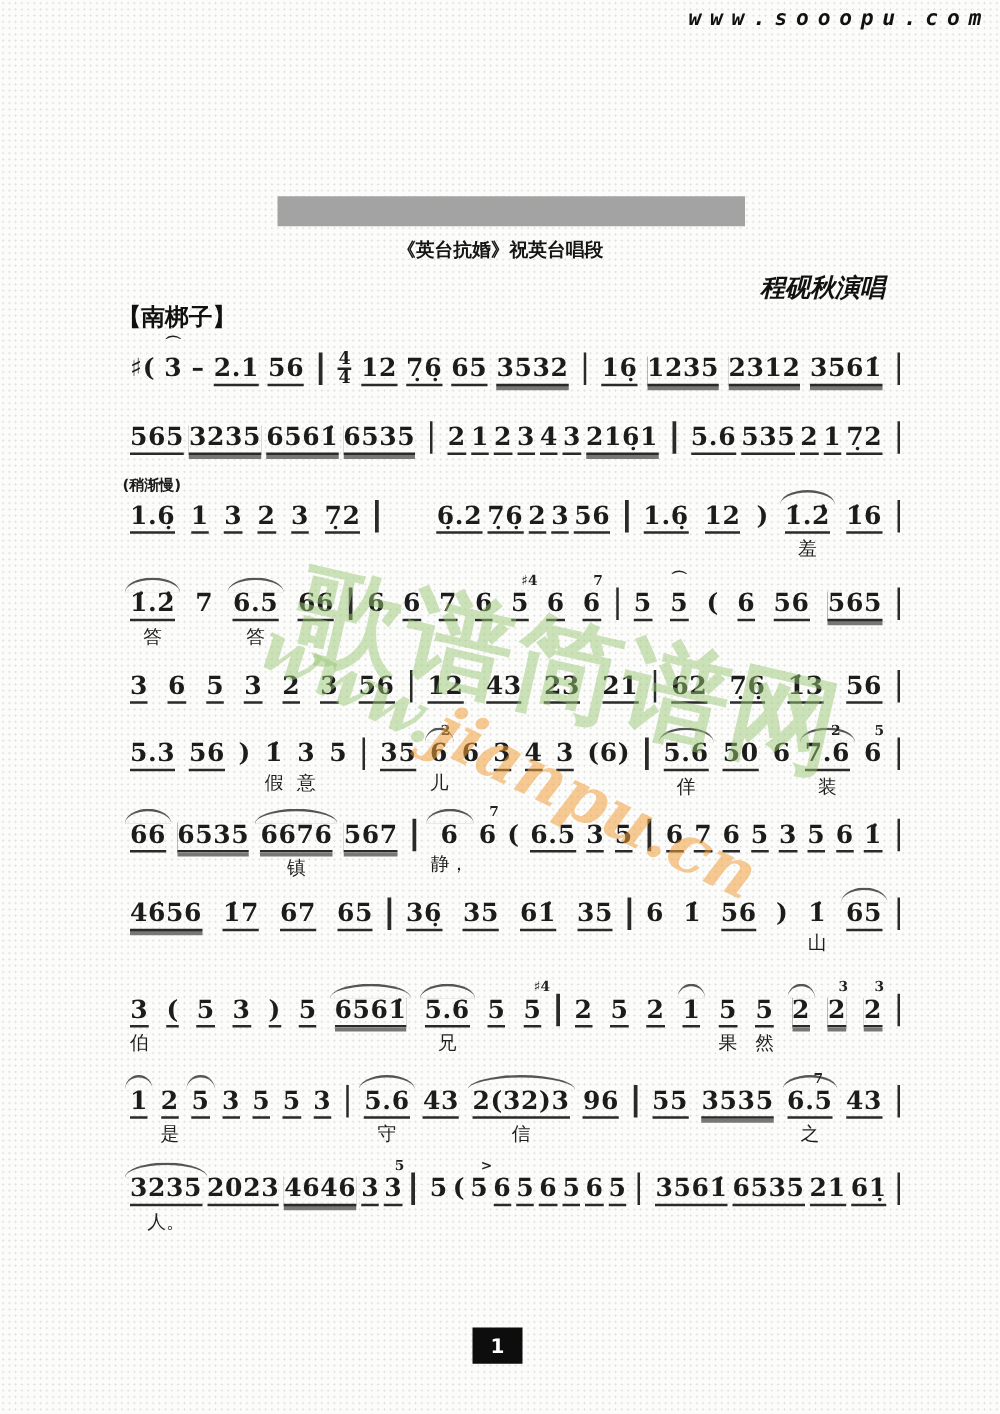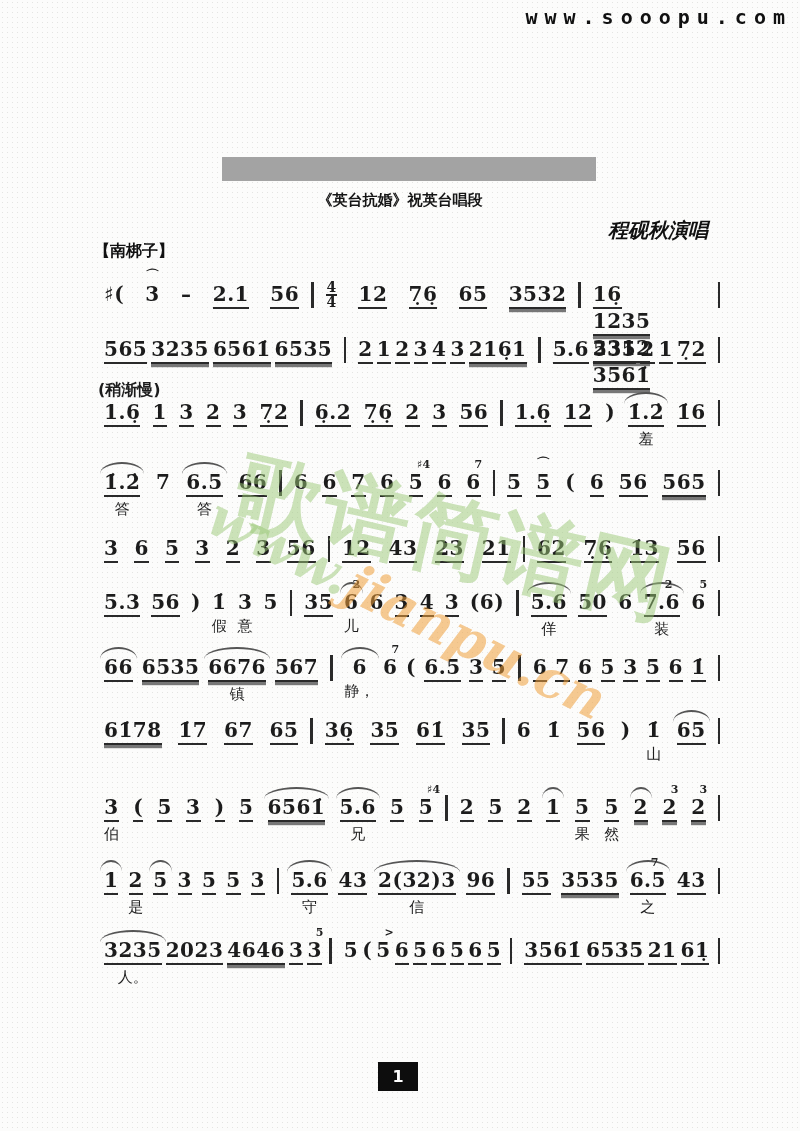--- a/index.html
+++ b/index.html
@@ -9,46 +9,46 @@
     background-color:#fcfcfb;
     background-image:radial-gradient(circle,#e4e4e2 0.8px,transparent 1px);
     background-size:5px 5px;
     overflow:hidden;
     font-family:"DejaVu Sans",sans-serif;
     color:#1c1c1c;
   }
   .site{
     position:absolute;top:5px;right:8px;
     font-family:"DejaVu Sans Mono",monospace;
-    font-weight:bold;font-size:20px;letter-spacing:7px;color:#111;
+    font-weight:bold;font-size:17px;letter-spacing:7px;color:#111;font-style:italic;
   }
   .title-band{
     position:absolute;top:157px;left:222px;width:374px;height:24px;
     background:#a3a3a3;
   }
   .title{
     position:absolute;top:141px;left:0;right:0;text-align:center;
     font-family:"DejaVu Serif",serif;
     font-size:30px;font-weight:bold;letter-spacing:3px;color:#0e0e0e;
   }
   .subtitle{
     position:absolute;top:191px;left:0;right:0;text-align:center;
     font-size:15px;font-weight:bold;color:#151515;
   }
   .performer{
     position:absolute;top:217px;right:92px;
     font-size:20px;font-weight:bold;color:#111;font-style:italic;
   }
   .tune{
     position:absolute;top:241px;left:94px;
-    font-size:16px;font-weight:bold;color:#111;
+    font-size:19px;font-weight:bold;color:#111;
   }
   
   .line{position:absolute;left:92px;width:628px;z-index:1;}
-  .line-label{font-size:16px;font-weight:bold;margin:0 0 3px 6px;height:17px;}
+  .line-label{font-size:12px;font-weight:bold;margin:0 0 3px 6px;height:17px;}
   .mrow{display:flex;align-items:flex-start;}
   .measure{display:flex;justify-content:space-between;align-items:flex-start;padding:0 10px;min-width:0;}
   .bar{width:2.4px;height:26px;background:#2a2a2a;flex:none;margin-top:0;}
   .tok{position:relative;display:flex;flex-direction:column;align-items:center;margin:0 2px;}
   .n{
     font-family:"DejaVu Serif",serif;font-weight:bold;font-size:20px;line-height:24px;
     color:#1c1c1c;white-space:nowrap;letter-spacing:0.5px;
   }
   .u1 > .n{border-bottom:2.2px solid #2a2a2a;padding-bottom:1px;}
   .u2 > .n{border-bottom:2.2px solid #2a2a2a;padding-bottom:1px;box-shadow:0 3.2px 0 0 #777;}
@@ -128,21 +128,21 @@
             <span class="n">7̣6̣</span>
           </span>
           <span class="tok u1">
             <span class="n">65</span>
           </span>
           <span class="tok u2">
             <span class="n">3532</span>
           </span>
         </div>
         <div class="bar"></div>
-        <div class="measure" style="flex-grow: 4; flex-direction: column;">
+        <div class="measure" style="flex-grow: 4;">
           <span class="tok u1">
             <span class="n">16̣</span>
           </span>
           <span class="tok u2">
             <span class="n">1235</span>
           </span>
           <span class="tok u2">
             <span class="n">2312</span>
           </span>
           <span class="tok u2">
@@ -230,21 +230,21 @@
             <span class="n">2</span>
           </span>
           <span class="tok u1">
             <span class="n">3</span>
           </span>
           <span class="tok u1">
             <span class="n">7̣2</span>
           </span>
         </div>
         <div class="bar"></div>
-        <div class="measure" style="flex-grow: 5;">
+        <div class="measure" style="flex-grow: 5; justify-content: flex-end;">
           <span class="tok u1">
             <span class="n">6̣.2</span>
           </span>
           <span class="tok u1">
             <span class="n">7̣6̣</span>
           </span>
           <span class="tok u1">
             <span class="n">2</span>
           </span>
           <span class="tok u1">
@@ -545,21 +545,21 @@
             <span class="n">1̇</span>
           </span>
         </div>
         <div class="bar"></div>
       </div>
     </div>
     <div class="line" style="top: 718px;">
       <div class="mrow">
         <div class="measure" style="flex-grow: 4;">
           <span class="tok u2">
-            <span class="n">61̇78</span>
+            <span class="n">46̇56</span>
           </span>
           <span class="tok u1">
             <span class="n">1̇7</span>
           </span>
           <span class="tok u1">
             <span class="n">67</span>
           </span>
           <span class="tok u1">
             <span class="n">65</span>
           </span>

